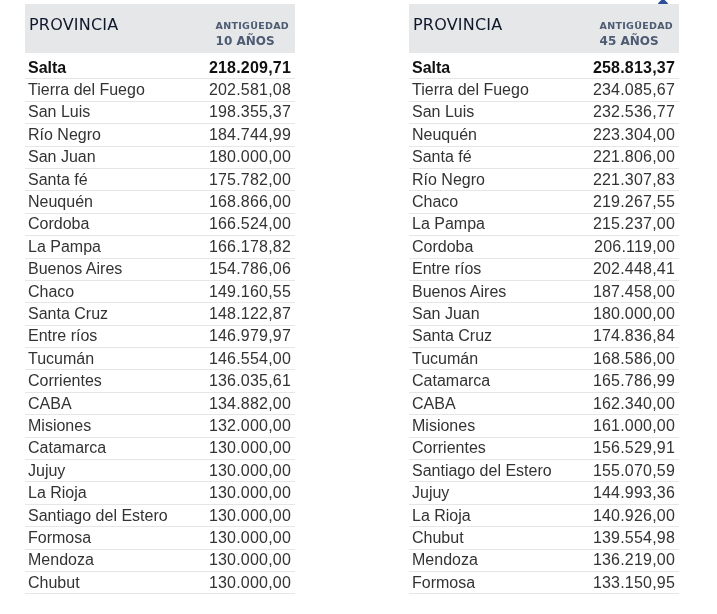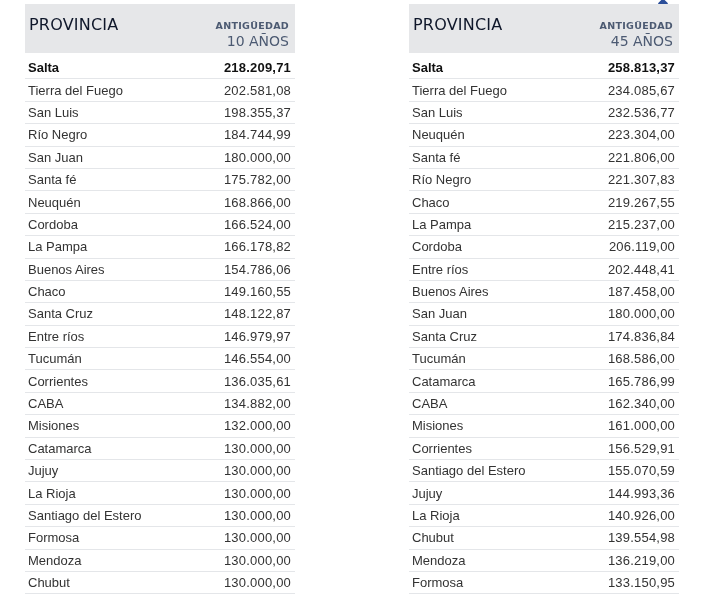--- a/index.html
+++ b/index.html
@@ -32,46 +32,46 @@
       left: 4px;
       bottom: 19px;
       font-size: 16px;
       color: #0f172a;
       letter-spacing: 0.2px;
     }
     .thead .col-val {
       position: absolute;
       right: 6px;
       bottom: 3px;
-      text-align: right;
+      text-align: left;
       color: #4c5a72;
       margin-top: 40px;
     }
     .thead .col-val .l1 {
       font-size: 9.5px;
       font-weight: bold;
       letter-spacing: 0.3px;
       display: block;
       line-height: 12px;
     }
     .thead .col-val .l2 {
-      font-size: 14px;
-      font-weight: normal;
+      font-size: 12px;
+      font-weight: bold;
       display: block;
       line-height: 18px;
     }
     .row {
       height: 22.4px;
       border-bottom: 1px solid #e4e6e9;
       display: flex;
       justify-content: space-between;
       align-items: center;
       padding: 0 4px 0 3px;
       box-sizing: border-box;
-      font-size: 13px;
+      font-size: 16px;
       color: #333;
       font-family: "Liberation Sans", sans-serif;
     }
     .row.first {
       font-weight: bold;
       color: #111;
       margin-top: 4px;
     }
     .row .val { text-align: right; letter-spacing: 0.2px; margin-left: 20px; }
     .corner-mark {

